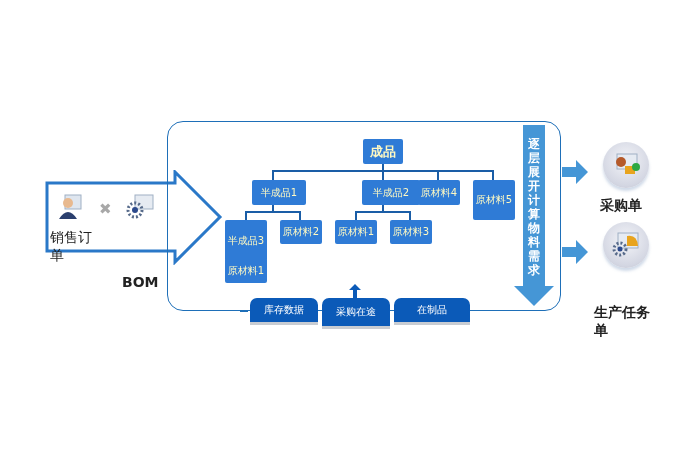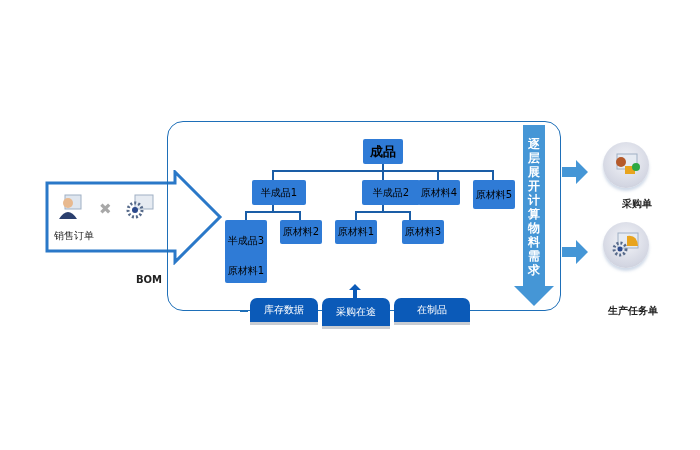--- a/index.html
+++ b/index.html
@@ -1,35 +1,35 @@
 <!DOCTYPE html>
 <html><head>
 <meta charset="utf-8">
 <style>
   html, body { margin:0; padding:0; background:#ffffff; }
   body { width:700px; height:450px; position:relative; overflow:hidden;
          font-family:"DejaVu Sans", "Liberation Sans", sans-serif; }
   .abs { position:absolute; }
   .container { position:absolute; left:167px; top:121px; width:394px; height:190px;
                border:1.5px solid #1e6fb8; border-radius:16px; box-sizing:border-box; }
-  .node { position:absolute; background:#2f7bd6; color:#000000; font-size:10px;
+  .node { position:absolute; background:#2f7bd6; color:#fef9c3; font-size:10px;
           display:flex; align-items:center; justify-content:center; border-radius:2px; }
   .node.big { font-size:13px; font-weight:bold; }
   .line { position:absolute; background:#1a5da6; }
   .tab { position:absolute; background:#0b5ab8; color:#fff; font-size:10px;
          display:flex; align-items:center; justify-content:center;
          border-radius:7px 7px 0 0; box-shadow:0 3px 0 #c8ccd2; }
   .vert { position:absolute; left:523px; top:125px; width:22px; height:163px;
           background:#4596d6; color:#fff; font-size:12px; font-weight:bold;
           display:flex; flex-direction:column; align-items:center; justify-content:center;
           line-height:14px; }
   .circle { position:absolute; width:46px; height:46px; border-radius:50%;
             background:radial-gradient(circle at 50% 40%, #f4f5f9 0%, #d3d6e2 70%, #b9bccb 100%);
             box-shadow:0 3px 3px rgba(120,150,190,0.35); }
-  .label { position:absolute; font-size:10px; color:#222; font-weight:bold; text-align:right; }
+  .label { position:absolute; font-size:14px; color:#222; font-weight:bold; text-align:left; }
 </style>
 </head>
 <body>
 
 <svg class="abs" style="left:45px;top:170px" width="180" height="95">
   <polygon points="2,13 130,13 130,2 175,47 130,92 130,81 2,81" fill="#fff" stroke="#2a78c8" stroke-width="3"></polygon>
 </svg>
 
 <div class="abs" style="left:57px;top:193px;width:26px;height:26px;">
   <svg width="26" height="26">
@@ -64,25 +64,25 @@
 <div class="line" style="left:382px;top:205px;width:2px;height:7px;"></div>
 <div class="line" style="left:355px;top:211px;width:56px;height:2px;"></div>
 <div class="line" style="left:355px;top:211px;width:2px;height:9px;"></div>
 <div class="line" style="left:409px;top:211px;width:2px;height:9px;"></div>
 <div class="line" style="left:245px;top:244px;width:2px;height:14px;"></div>
 
 <div class="node big" style="left:363px;top:139px;width:40px;height:25px;">成品</div>
 <div class="node" style="left:252px;top:180px;width:54px;height:25px;">半成品1</div>
 <div class="node" style="left:362px;top:180px;width:58px;height:25px;">半成品2</div>
 <div class="node" style="left:418px;top:180px;width:42px;height:25px;">原材料4</div>
-<div class="node" style="left:473px;top:180px;width:42px;height:29px;">原材料5</div>
+<div class="node" style="left:473px;top:180px;width:42px;height:40px;">原材料5</div>
 <div class="node" style="left:225px;top:220px;width:42px;height:41px;">半成品3</div>
 <div class="node" style="left:280px;top:220px;width:42px;height:24px;">原材料2</div>
 <div class="node" style="left:335px;top:220px;width:42px;height:24px;">原材料1</div>
-<div class="node" style="left:390px;top:220px;width:42px;height:24px;margin-left:12px;">原材料3</div>
+<div class="node" style="left:390px;top:220px;width:42px;height:24px;">原材料3</div>
 <div class="node" style="left:225px;top:258px;width:42px;height:25px;">原材料1</div>
 
 <svg class="abs" style="left:349px;top:284px" width="12" height="16">
   <polygon points="6,0 12,6 8,6 8,16 4,16 4,6 0,6" fill="#0b5ab8"></polygon>
 </svg>
 
 <div class="abs" style="left:240px;top:310px;width:8px;height:1.5px;background:#1e6fb8;"></div>
 <div class="tab" style="left:250px;top:298px;width:68px;height:24px;">库存数据</div>
 <div class="tab" style="left:322px;top:298px;width:68px;height:28px;">采购在途</div>
 <div class="tab" style="left:394px;top:298px;width:76px;height:24px;">在制品</div>

